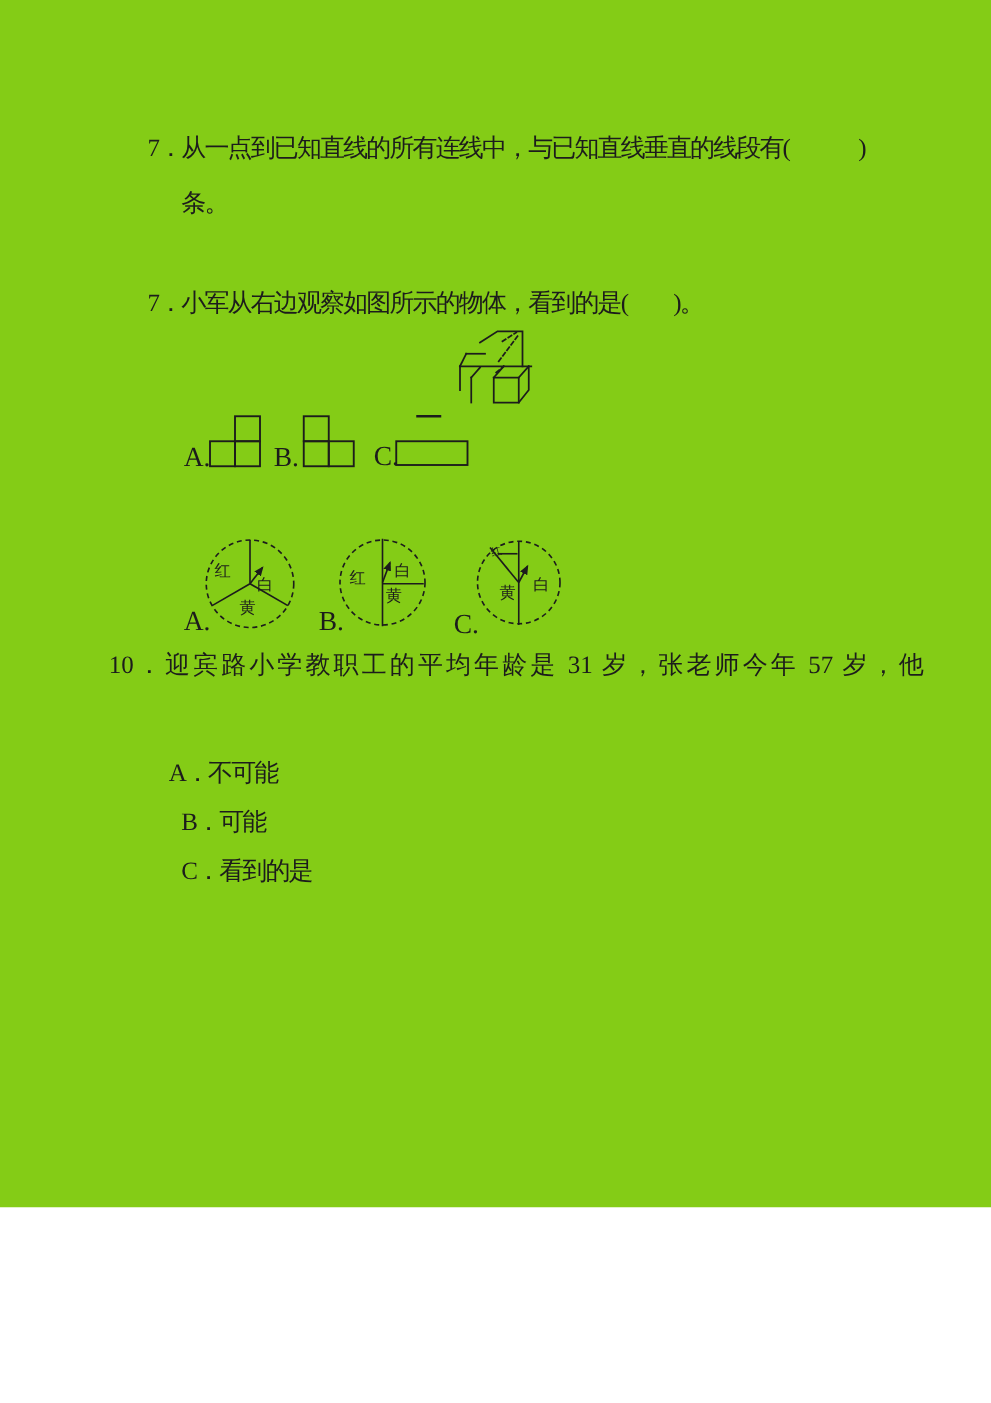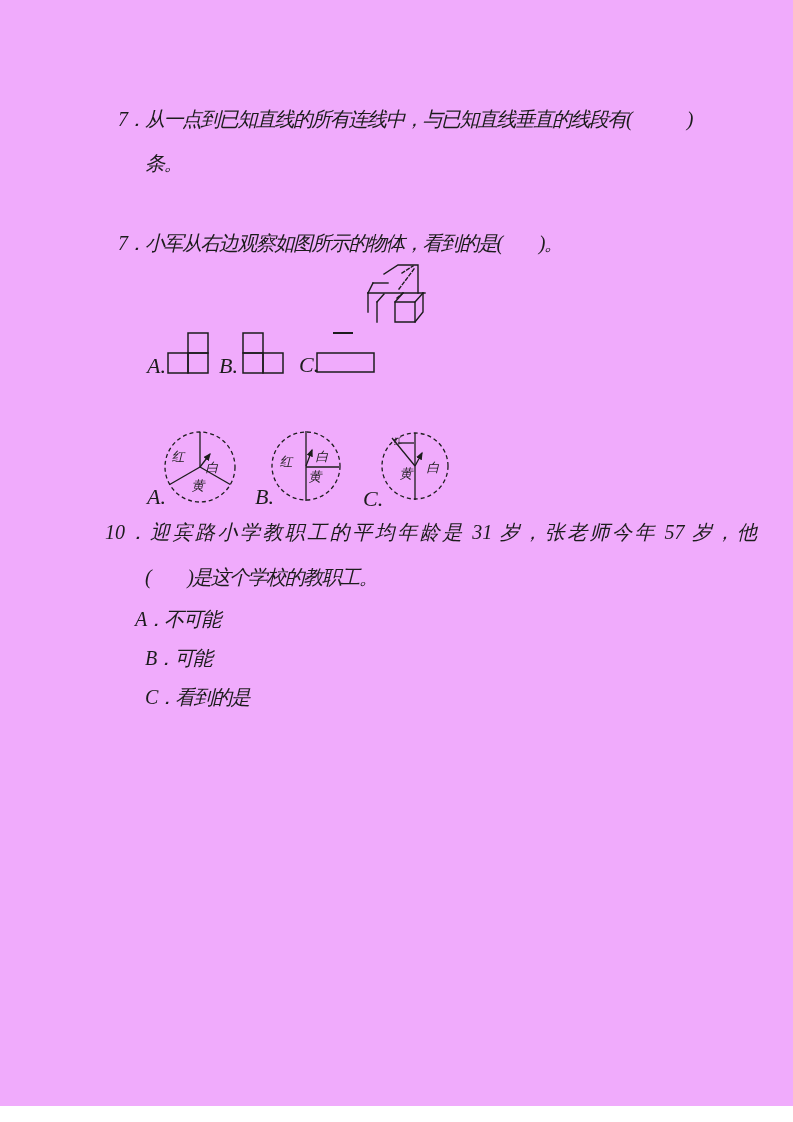--- a/index.html
+++ b/index.html
@@ -2,26 +2,25 @@
 <html><head>
 <meta charset="utf-8">
 <style>
   html, body {
     margin: 0; padding: 0;
     background: #ffffff;
   }
   .page {
     position: relative;
     width: 793px;
-    height: 1106px;
-    background: #f0abfc;
+    height: 966px;
+    background: #84cc16;
     font-family: "Liberation Serif", "DejaVu Serif", serif;
     color: #1c1c1c;
     overflow: hidden;
-    font-style: italic;
   }
   .t {
     position: absolute;
     font-size: 20px;
     letter-spacing: -1.5px;
     line-height: 26px;
     white-space: pre;
   }
   .t-justify {
     letter-spacing: 0;
@@ -152,19 +151,18 @@
       <line x1="35" y1="40" x2="12" y2="12"></line>
       <line x1="18" y1="17" x2="34" y2="17"></line>
       <line x1="35" y1="40" x2="42" y2="27" marker-end="url(#arrC)"></line>
     </g>
     <text class="spinner-text" x="17" y="18" font-size="8.5" text-anchor="middle" transform="rotate(-15 17 15)">红</text>
     <text class="spinner-text" x="26" y="52" font-size="13" text-anchor="middle">黄</text>
     <text class="spinner-text" x="53" y="46" font-size="13" text-anchor="middle">白</text>
   </svg>
   <div class="fig-label" style="left:363px; top:486px;">C.</div>
 
-  <div class="t t-justify" style="left:105px; top:519px; width:652px;">10．迎宾路小学教职工的平均年龄是 31 岁，张老师今年 57 岁，他</div>
-  <div class="t" style="left:145px; top:564px;">(　　)是这个学校的教职工。</div>
+  <div class="t t-justify" style="left:87px; top:519px; width:652px;">10．迎宾路小学教职工的平均年龄是 31 岁，张老师今年 57 岁，他</div>
   <div class="t" style="left:135px; top:606px;">A．不可能</div>
   <div class="t" style="left:145px; top:645px;text-align:right;">B．可能</div>
   <div class="t" style="left:145px; top:684px;">C．看到的是</div>
 
 </div>
 
 </body></html>

